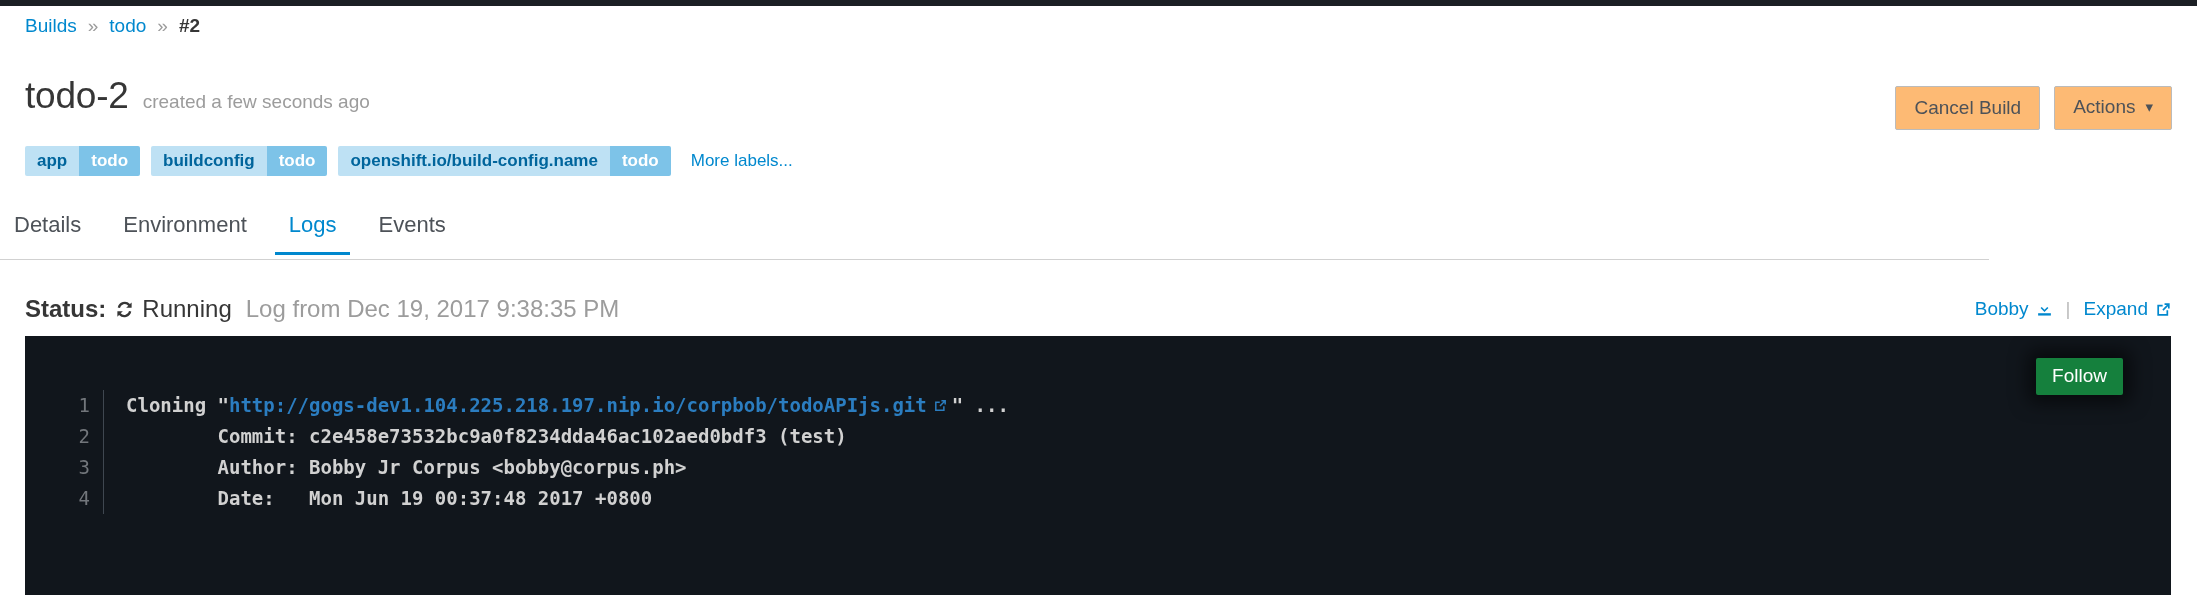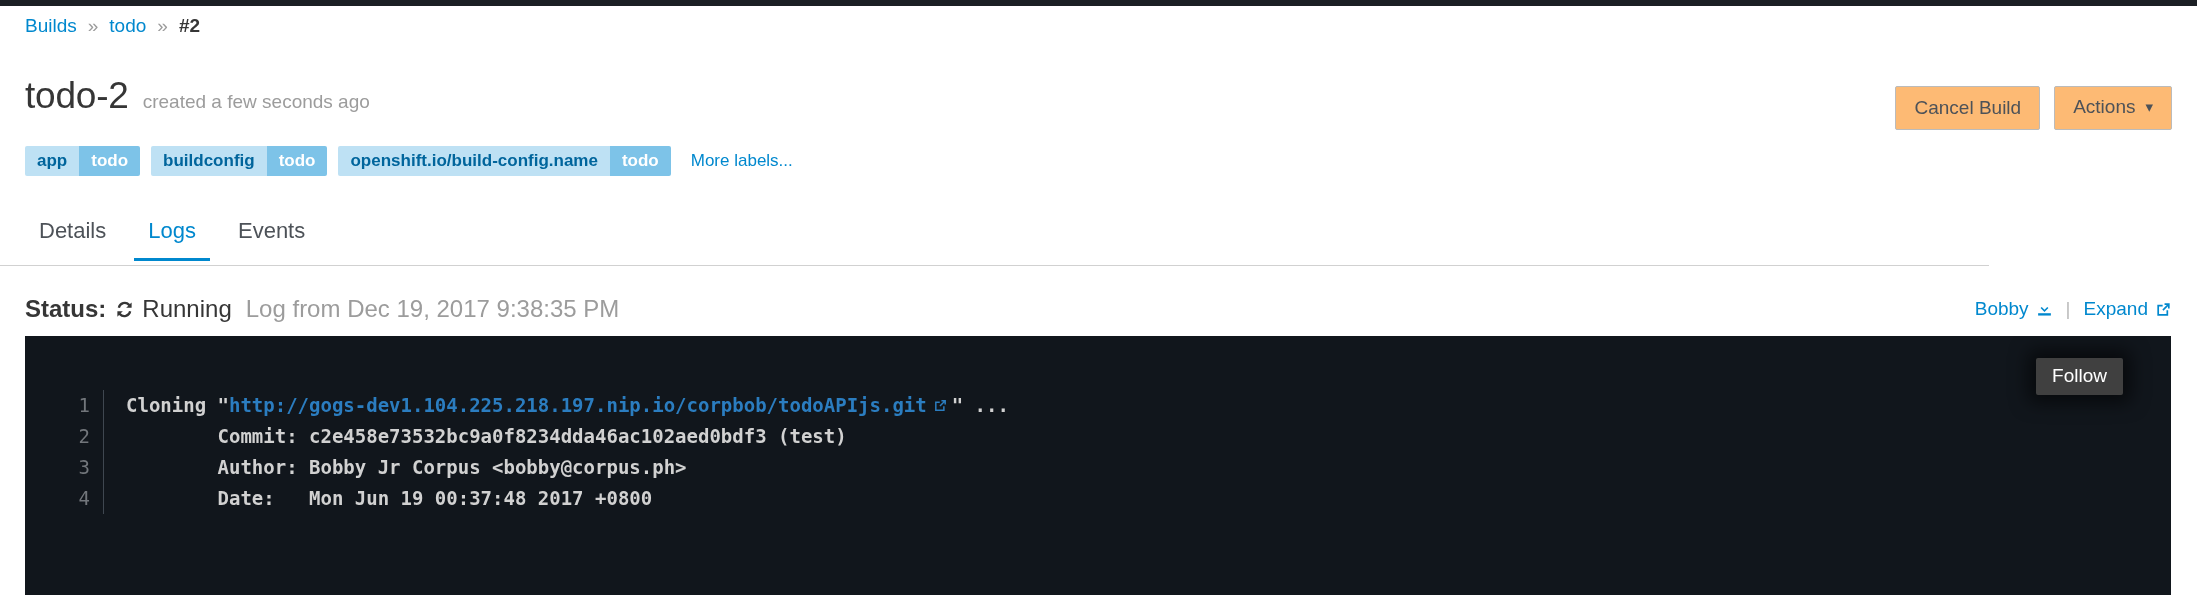--- a/index.html
+++ b/index.html
@@ -137,28 +137,27 @@
     color: #0088ce;
     font-size: 17px;
     margin-left: 9px;
     cursor: pointer;
     text-decoration: none;
   }
 
   
   .tabs {
     position: absolute;
-    top: 218px;
+    top: 212px;
     left: 0;
     width: 1989px;
     border-bottom: 1px solid #d1d1d1;
     height: 48px;
     display: flex;
     align-items: flex-start;
-    padding-left: 25px;
   }
   .tab {
     font-size: 22px;
     color: #4d5258;
     padding: 0 14px 14px 14px;
     margin-right: 14px;
     cursor: pointer;
     line-height: 26px;
     border-bottom: 3px solid transparent;
     position: relative;
@@ -229,21 +228,21 @@
     left: 25px;
     width: 2146px;
     height: 259px;
     background: #11161c;
     overflow: hidden;
   }
   .follow-btn {
     position: absolute;
     top: 22px;
     right: 48px;
-    background: #404040;
+    background: #15803d;
     color: #ffffff;
     font-size: 19px;
     line-height: 22px;
     padding: 7px 16px 8px 16px;
     border: none;
     border-radius: 2px;
     cursor: pointer;
     font-family: "Liberation Sans", sans-serif;
     box-shadow: 0 0 18px 8px rgba(0,0,0,0.55);
   }
@@ -331,20 +330,21 @@
   </span>
   <span class="label-pair">
     <span class="label-key">openshift.io/build-config.name</span>
     <span class="label-val">todo</span>
   </span>
   <a class="more-labels">More labels...</a>
 </div>
 
 <div class="tabs">
   <div class="tab">Details</div>
+  <div class="tab">Environment</div>
   <div class="tab active">Logs</div>
   <div class="tab">Events</div>
 </div>
 
 <div class="status-row">
   <span class="status-label">Status:</span>
   <span class="spinner-icon">
     <svg class="icon-svg" width="19" height="19" viewBox="0 0 16 16" aria-hidden="true">
       <path d="M12.6 3.4A6 6 0 0 0 2.3 6.3l1.9.5A4 4 0 0 1 11.2 4.8L9.4 6.6H14V2z" fill="#363636"></path>
       <path d="M3.4 12.6a6 6 0 0 0 10.3-2.9l-1.9-.5A4 4 0 0 1 4.8 11.2L6.6 9.4H2V14z" fill="#363636"></path>

